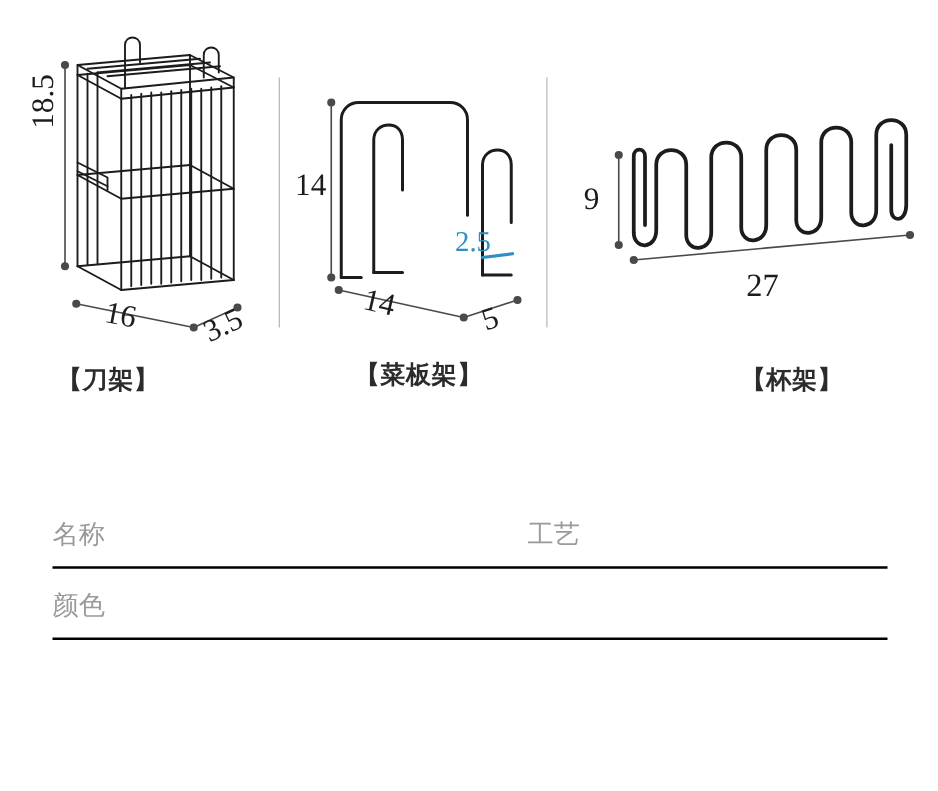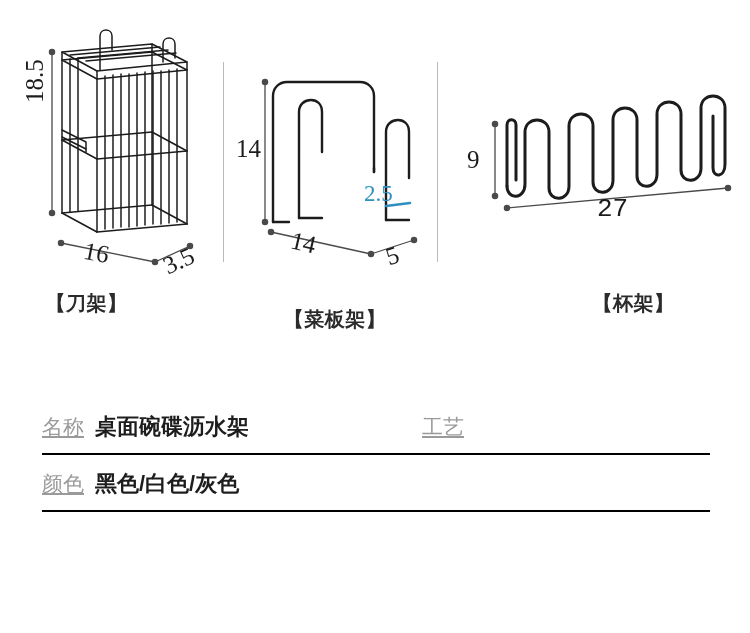--- a/index.html
+++ b/index.html
@@ -56,21 +56,21 @@
     position: absolute;
     width: 100%;
     text-align: center;
     font-size: 20px;
     font-weight: bold;
     color: #2b2b2b;
     letter-spacing: 0.5px;
     white-space: nowrap;
   }
   .panel.p1 .panel-caption { top: 290px; left: -25px; }
-  .panel.p2 .panel-caption { top: 306px; left: 5px; }
+  .panel.p2 .panel-caption { top: 286px; left: 5px; }
   .panel.p3 .panel-caption { top: 290px; left: 40px; }
 
   
   .dim {
     position: absolute;
     font-family: "Liberation Serif", "DejaVu Serif", serif;
     color: #1c1c1c;
     white-space: nowrap;
     line-height: 1;
   }
@@ -102,21 +102,20 @@
     display: flex;
     align-items: baseline;
   }
   .spec-cell.left  { width: 380px; }
   .spec-cell.right { width: 288px; gap: 16px; }
   .spec-key {
     font-size: 21px;
     color: #9a9a9a;
     margin-right: 11px;
     white-space: nowrap;
-    text-decoration: underline;
   }
   .spec-val {
     font-size: 22px;
     font-weight: bold;
     color: #1d1d1d;
     white-space: nowrap;
   }
 </style>
 </head>
 <body>
@@ -286,39 +285,37 @@
           <circle cx="58" cy="196" r="2.6"></circle>
 
           <line x1="70" y1="208" x2="291" y2="188"></line>
           <circle cx="70" cy="208" r="2.6"></circle>
           <circle cx="291" cy="188" r="2.6"></circle>
         </g>
       </svg>
 
       <span class="dim" style="left:30px; top:147px; font-size:25px;">9</span>
 
-      <span class="dim" style="left:160px; top:196px; font-size:26px;font-family:Liberation Mono, monospace;">27</span>
+      <span class="dim" style="left:160px; top:216px; font-size:26px;">27</span>
 
       <div class="panel-caption">【杯架】</div>
     </div>
   </div>
 
   <div class="spec-table">
 
     <div class="spec-row with-rule">
       <div class="spec-cell left">
         <span class="spec-key">名称</span>
-        <span class="spec-val">桌面碗碟沥水架</span>
       </div>
       <div class="spec-cell right">
         <span class="spec-key">工艺</span>
       </div>
     </div>
 
     <div class="spec-row with-rule">
       <div class="spec-cell left">
         <span class="spec-key">颜色</span>
-        <span class="spec-val">黑色/白色/灰色</span>
       </div>
     </div>
 
   </div>
 </div>
 
 </body></html>

